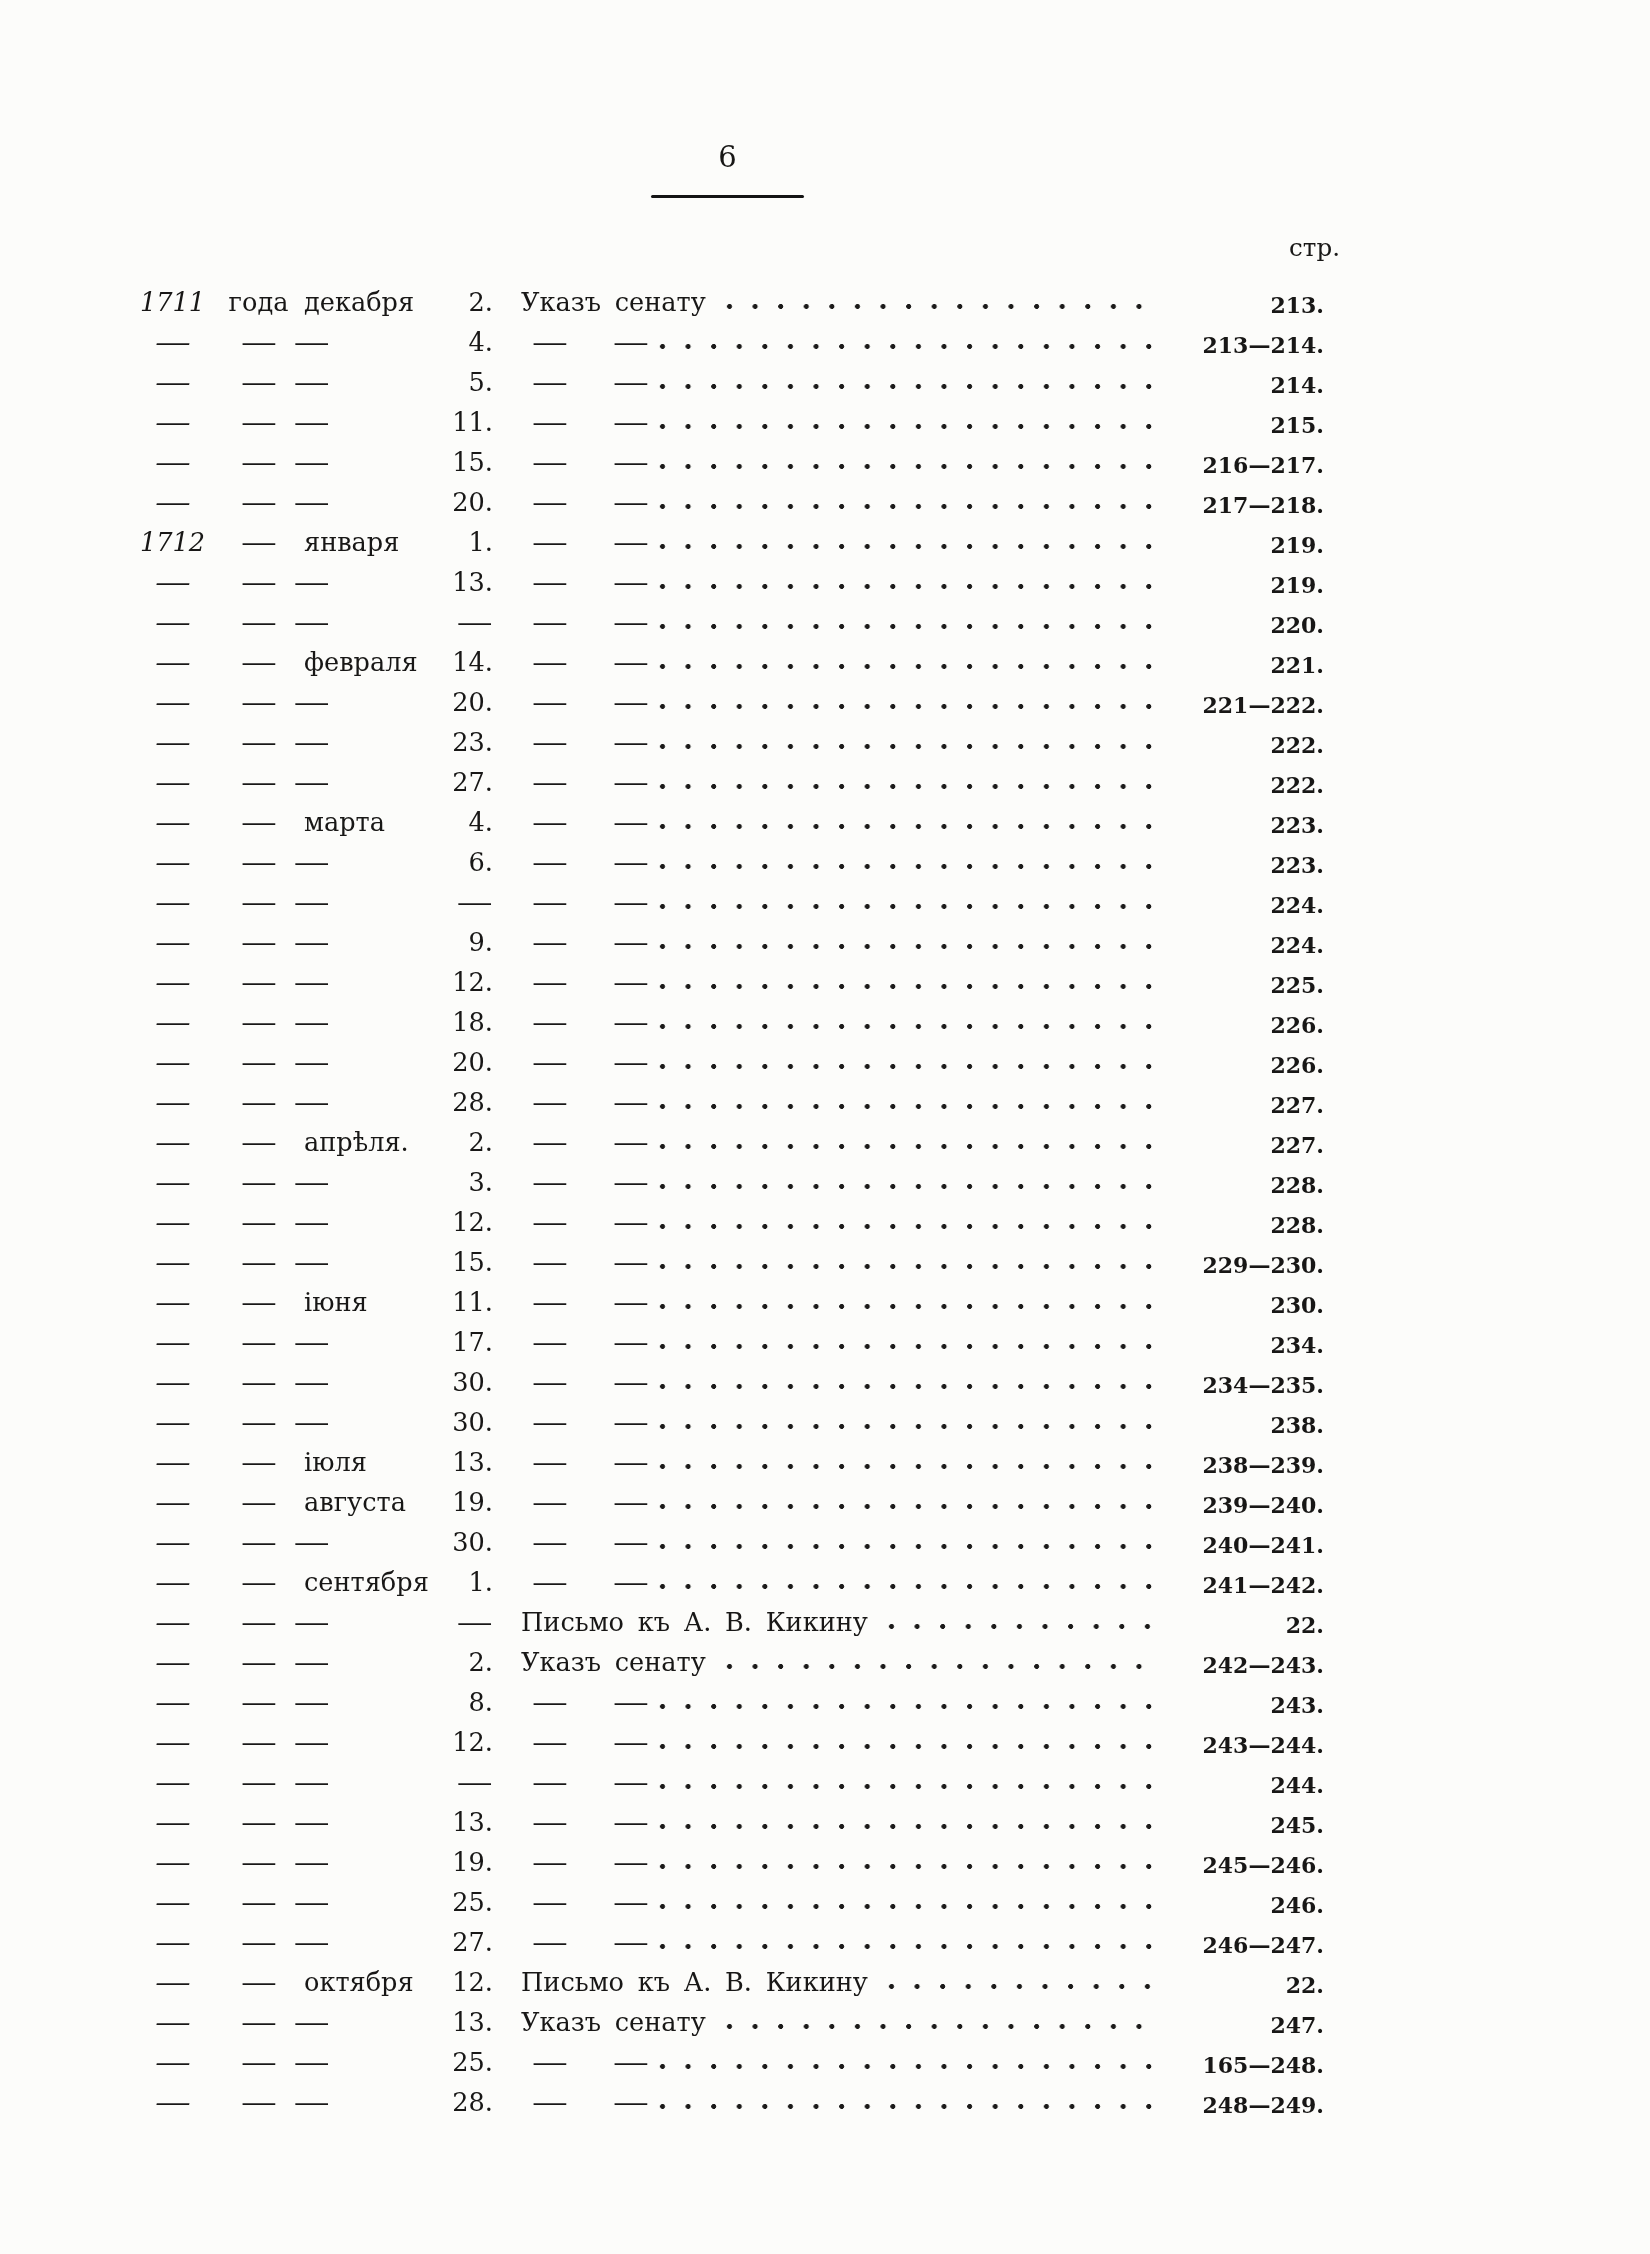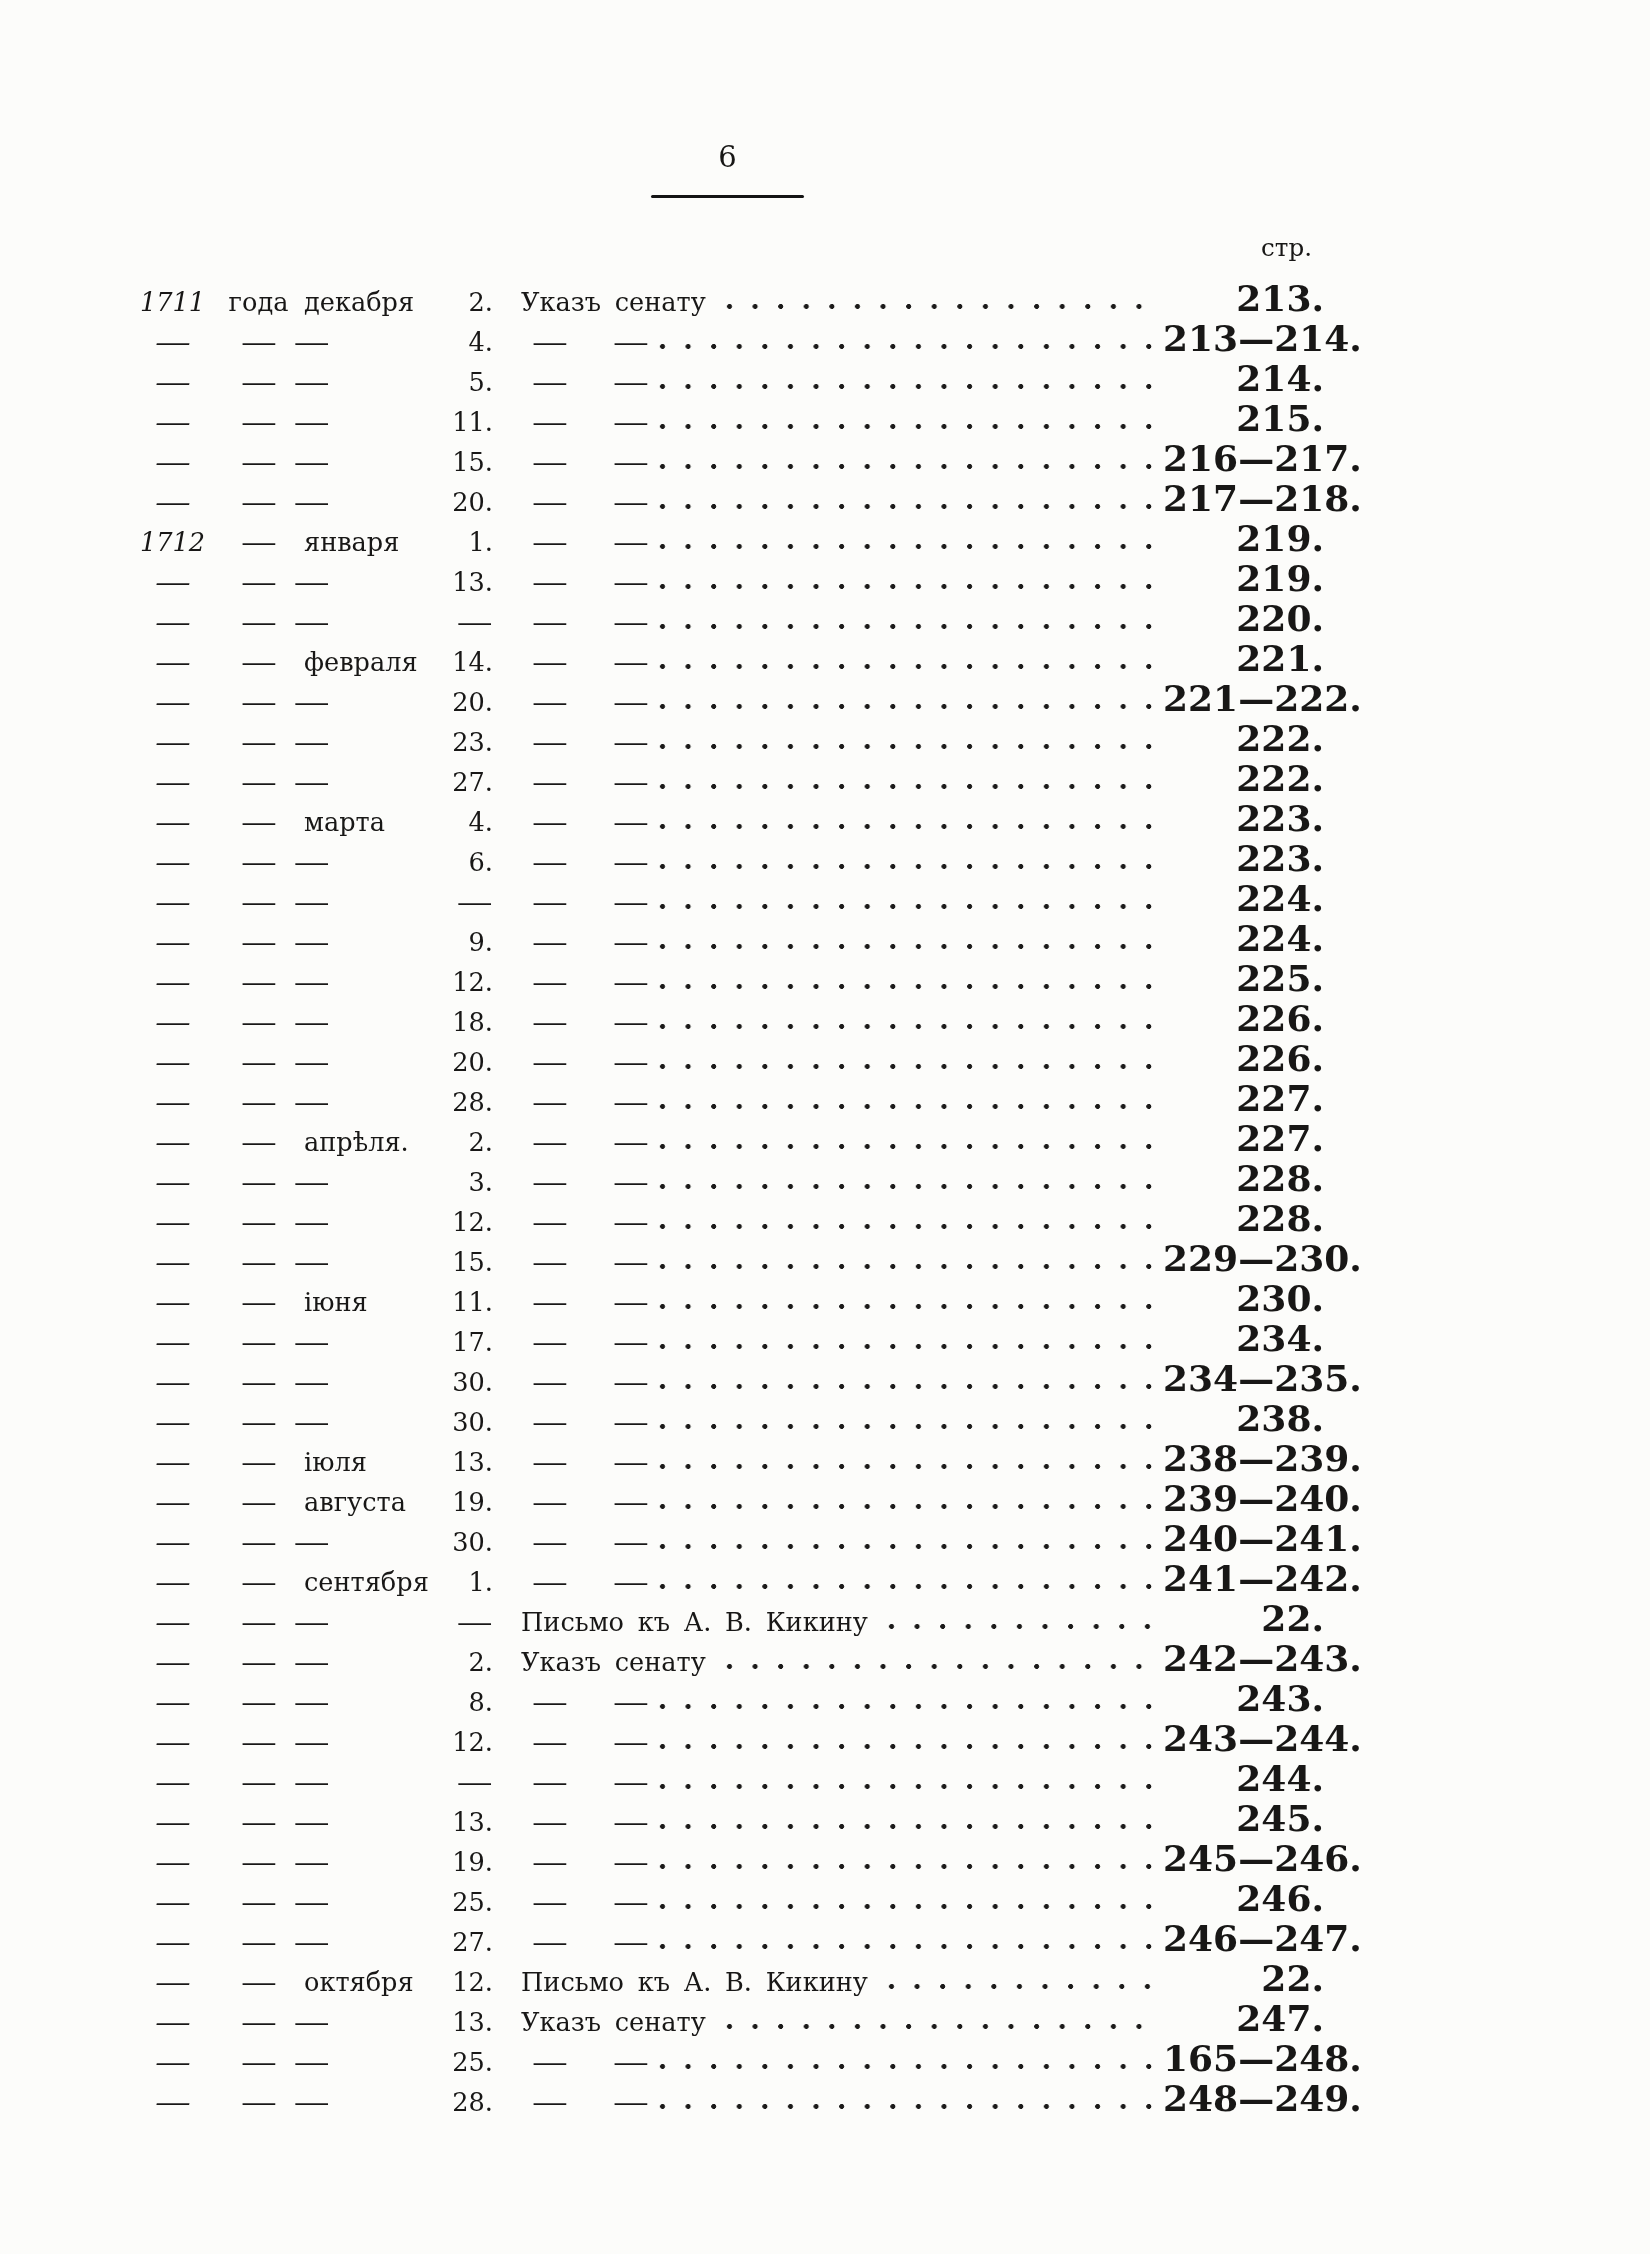--- a/index.html
+++ b/index.html
@@ -20,38 +20,38 @@
   .folio{
     position:absolute;top:140px;left:132px;width:1192px;
     text-align:center;font-size:29px;letter-spacing:0.9px;
   }
   .folio-rule{
     position:absolute;top:195px;left:651px;width:153px;height:2.8px;
     background:#141414;border-radius:1.9px;
   }
   
   .str-header{
-    position:absolute;top:233px;left:120px;width:1192px;
+    position:absolute;top:233px;left:148px;width:1192px;
     text-align:right;font-size:24.6px;
   }
   
   .rows{
     position:absolute;top:276px;left:132px;width:1192px;
   }
   .row{
     display:flex;align-items:flex-end;
     height:40px;font-size:25.6px;line-height:1;white-space:nowrap;
   }
   .cell{display:block;}
   .c-year {width:81px;text-align:center;font-style:italic;}
   .c-goda {width:91px;text-align:center;}
   .c-month{width:140px;text-align:left;}
   .c-day  {width:49px;text-align:right;}
   .c-title{margin-left:28px;word-spacing:0.22em;}
-  .c-page {width:161px;text-align:right;font-weight:700;font-size:36px;}
+  .c-page {width:161px;text-align:right;font-weight:700;font-size:22px;}
   
   .dash{display:inline-block;transform:scaleX(1.4);}
   .c-year  .dash{transform-origin:50% 50%;}
   .c-goda  .dash{transform-origin:50% 50%;}
   .c-month .dash{transform-origin:100% 50%;}
   .c-day   .dash{transform-origin:100% 50%;}
   .c-title .dash{transform-origin:0 50%;margin-left:11.4px;}
   .c-title .dash + .dash{margin-left:55px;}
   
   .leader{

